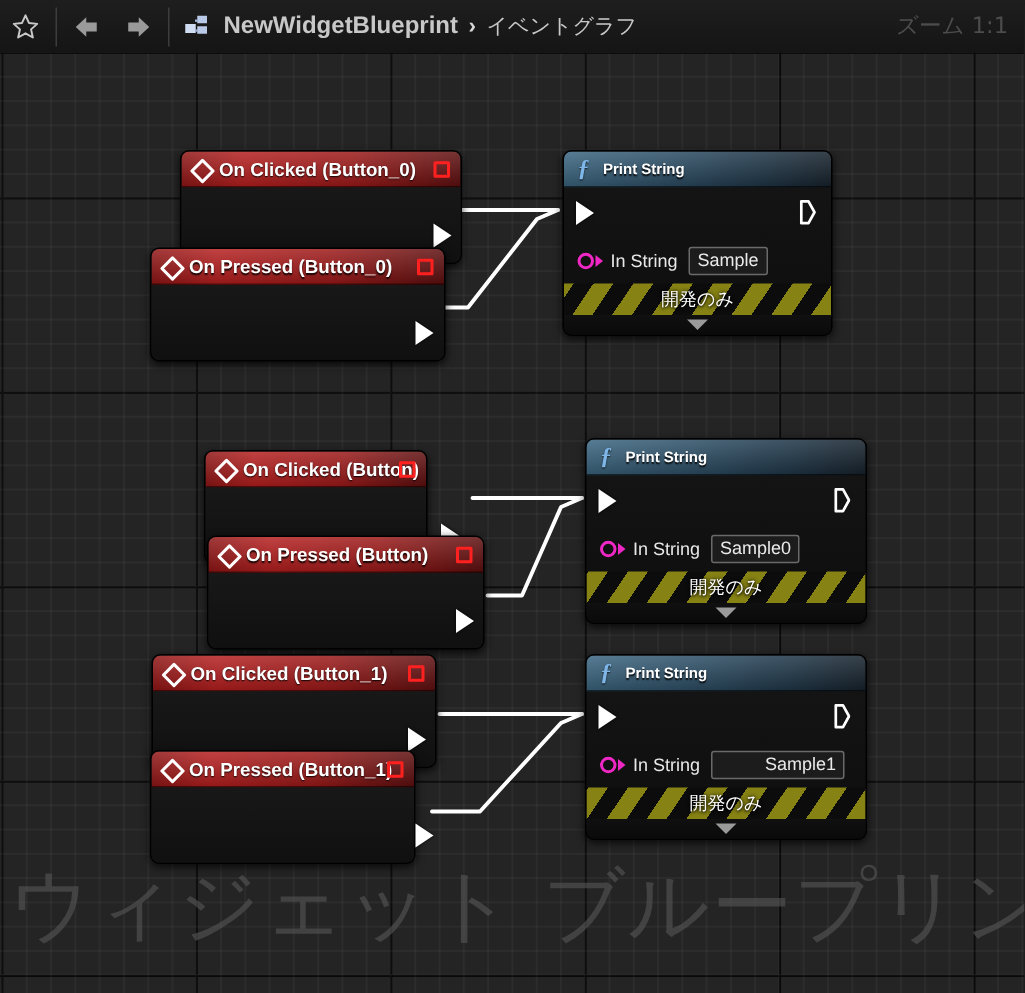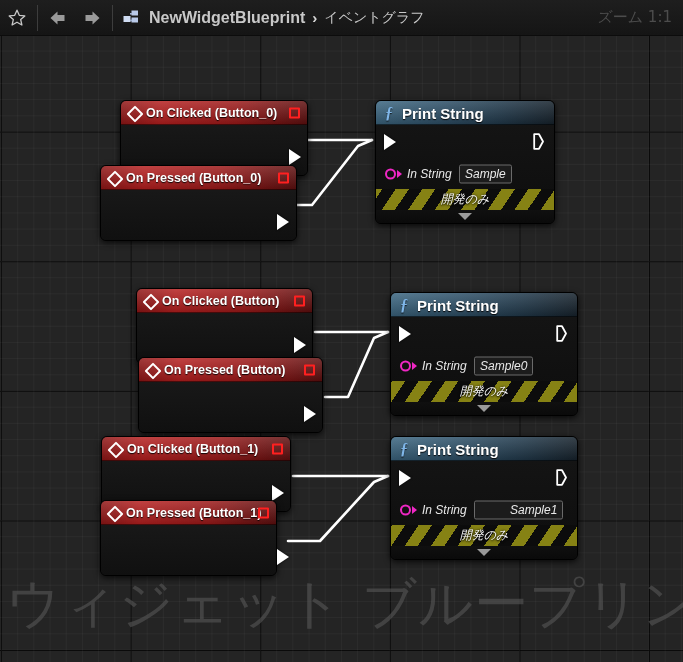--- a/index.html
+++ b/index.html
@@ -214,31 +214,30 @@
     font-size: 16px;
     font-style: italic;
     font-weight: bold;
     font-family: "Liberation Serif", "DejaVu Serif", serif;
     flex: none;
     line-height: 1;
     text-shadow: 0 1px 1px rgba(0,0,0,0.8);
   }
   .fn-title {
     color: #ffffff;
-    font-size: 15px;
+    font-size: 10px;
     font-weight: bold;
     margin-left: 9px;
     text-shadow: 0 1px 1px rgba(0,0,0,0.9);
     white-space: nowrap;
     text-align: center;
   }
   .node-fn .node-body {
     background: linear-gradient(to bottom, #141414 0%, #0d0d0d 100%);
     position: relative;
-    font-style: italic;
   }
 
   
   .exec-row {
     position: relative;
     height: 28px;
   }
 
   
   .exec-in {
@@ -380,21 +379,21 @@
     <div class="node-header">
       <span class="diamond-icon"></span>
       <span class="ev-title">On Pressed (Button_0)</span>
       <span class="delegate-pin"></span>
     </div>
     <div class="node-body" style="height:50px;">
       <span class="exec-in" style="left:176px; top:24px;"></span>
     </div>
   </div>
 
-  <div class="node node-event" style="left:136px; top:288px; width:177px;">
+  <div class="node node-event" style="left:136px; top:300px; width:149px;">
     <div class="node-header">
       <span class="diamond-icon"></span>
       <span class="ev-title">On Clicked (Button)</span>
       <span class="delegate-pin"></span>
     </div>
     <div class="node-body" style="height:50px;">
       <span class="exec-in" style="left:157px; top:24px;"></span>
     </div>
   </div>
 

